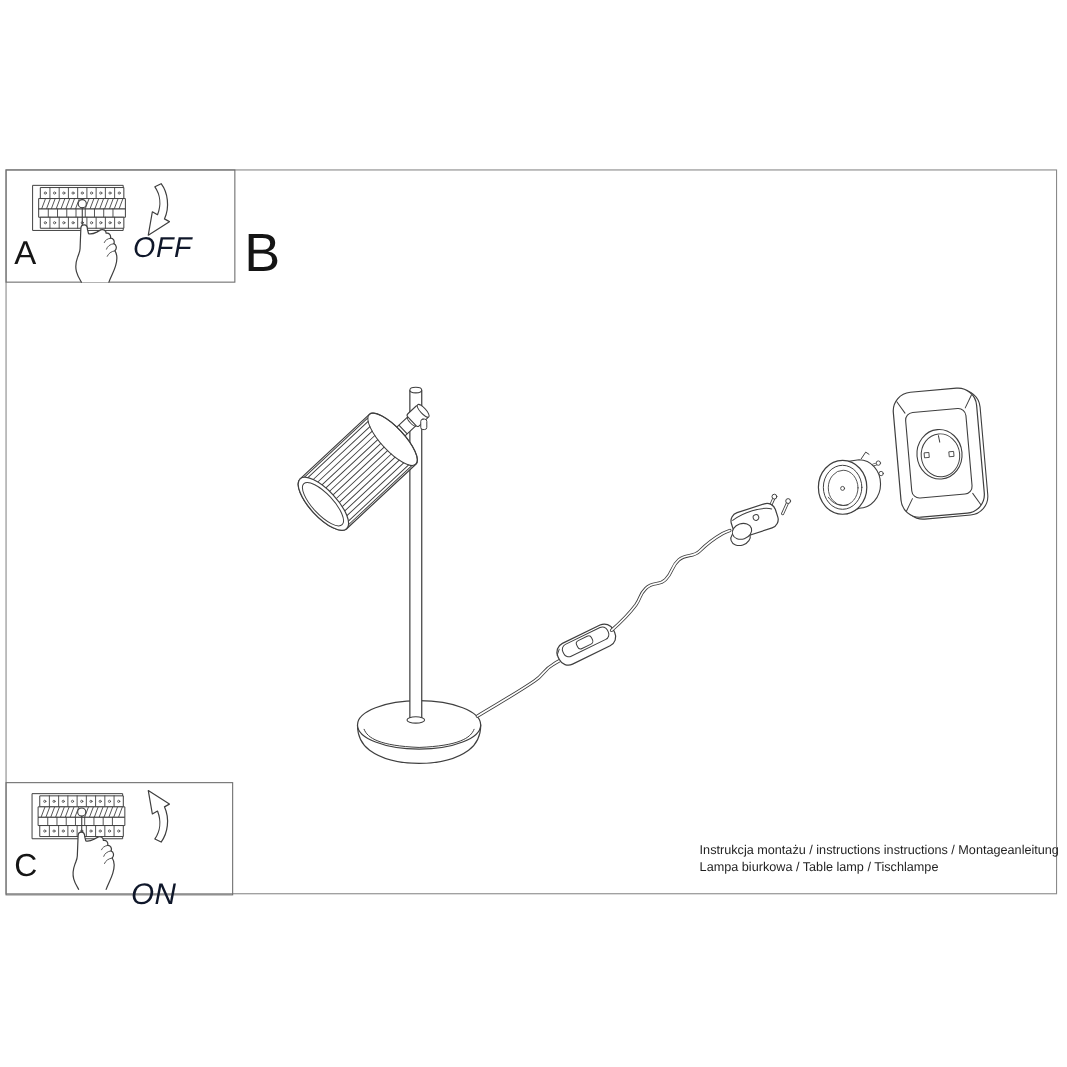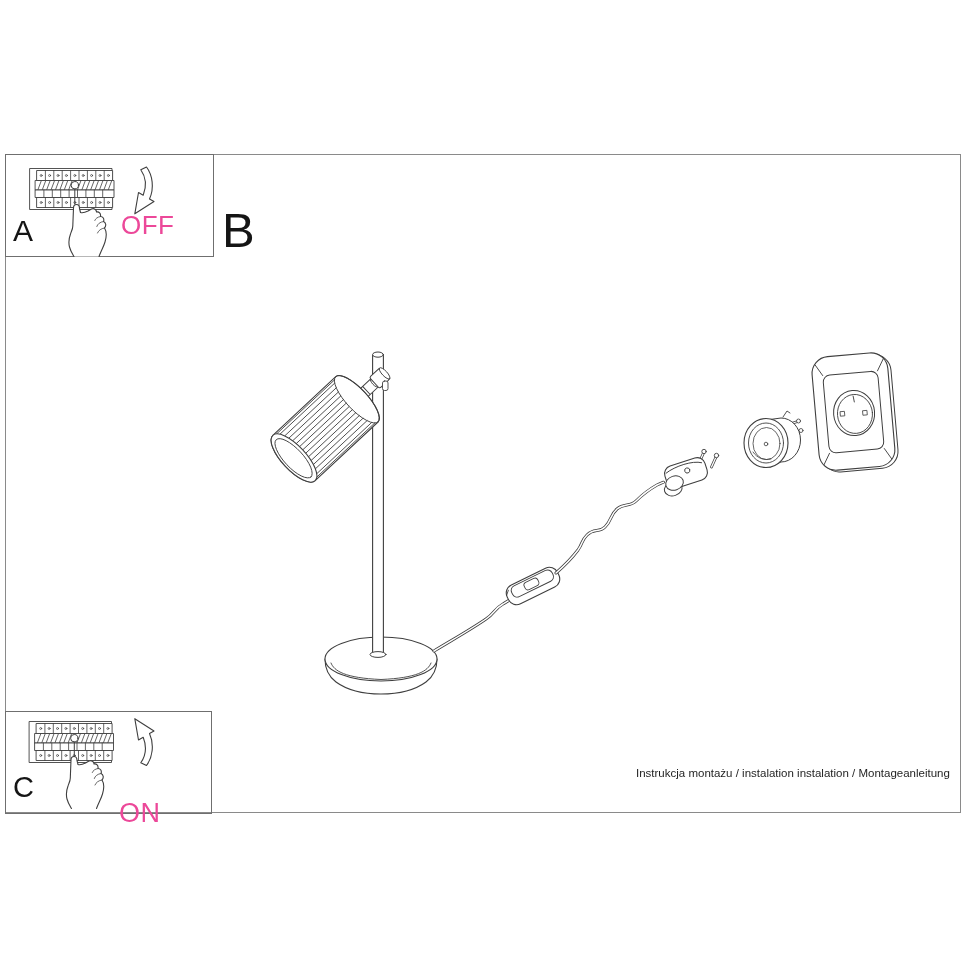--- a/index.html
+++ b/index.html
@@ -10,21 +10,21 @@
   }
   .frame{ position:absolute; border:1px solid #7d7d7d; background:transparent; }
   .frame-b{ left:5px; top:154px; width:956px; height:659px; border-color:#8a8a8a; }
   .box-a{ left:5px; top:154px; width:209px; height:103px; border-color:#6f6f6f; }
   .box-c{ left:5px; top:711px; width:207px; height:103px; border-color:#6f6f6f; }
   .art{ position:absolute; left:0; top:0; }
   .step-letter{ position:absolute; line-height:1; color:#151515; }
   .letter-a{ left:13px; top:216px; font-size:30px; }
   .letter-b{ left:222px; top:206px; font-size:49px; }
   .letter-c{ left:13px; top:773px; font-size:29px; }
-  .action{ position:absolute; line-height:1; color:#ec4899; letter-spacing:0.5px; }
+  .action{ position:absolute; line-height:1; color:#0f172a; letter-spacing:0.5px;font-style:italic; }
   .off{ left:121px; top:212px; font-size:26px; }
   .on{ left:119px; top:767px; font-size:27px;margin-top:33px; }
   .footer{ position:absolute; left:636px; top:766px; font-size:11.5px; line-height:15.5px; color:#1f1f1f; }
 </style>
 </head>
 <body>
 
 <div class="sheet">
 
   <div class="frame frame-b"></div>
@@ -175,16 +175,17 @@
   </svg>
 
   <div class="step-letter letter-a">A</div>
   <div class="step-letter letter-b">B</div>
   <div class="step-letter letter-c">C</div>
 
   <div class="action off">OFF</div>
   <div class="action on">ON</div>
 
   <div class="footer">
-    <div>Instrukcja montażu / instalation instalation / Montageanleitung</div>
+    <div>Instrukcja montażu / instructions instructions / Montageanleitung</div>
+    <div>Lampa biurkowa / Table lamp / Tischlampe</div>
   </div>
 
 </div>
 
 </body></html>

